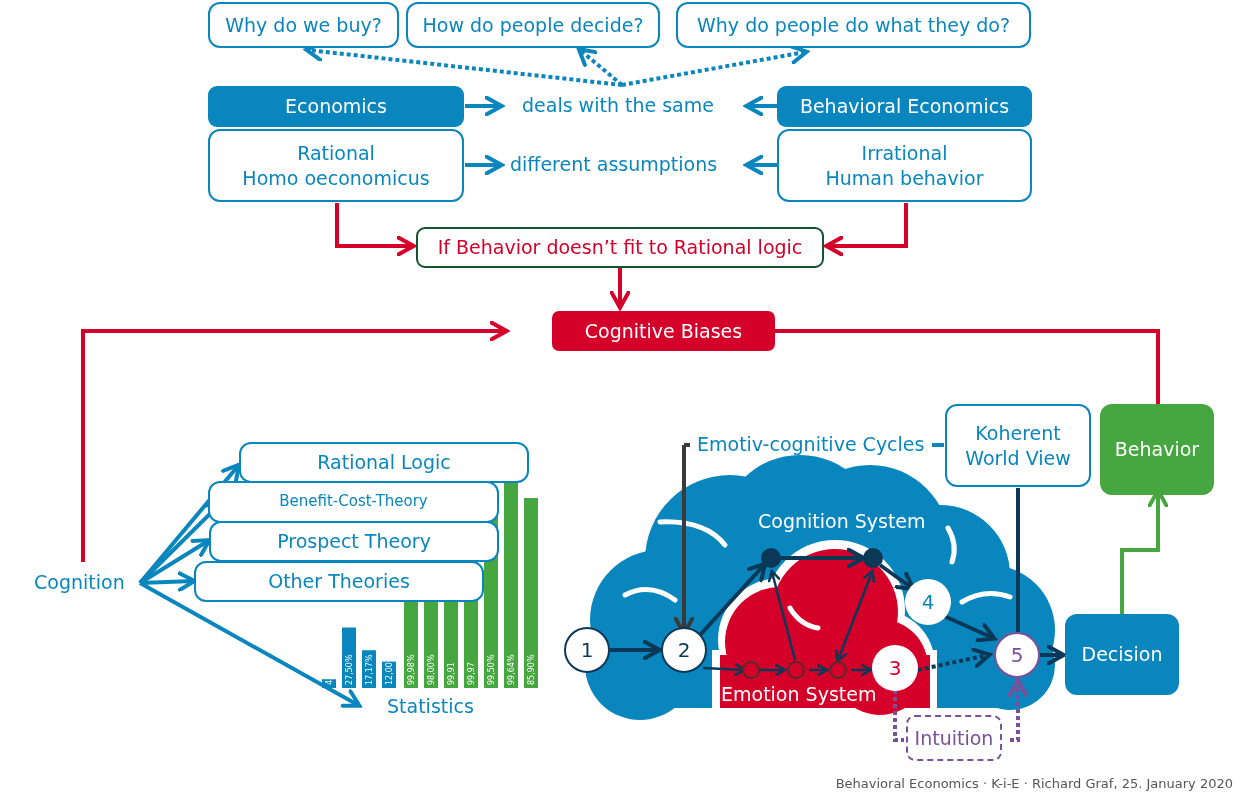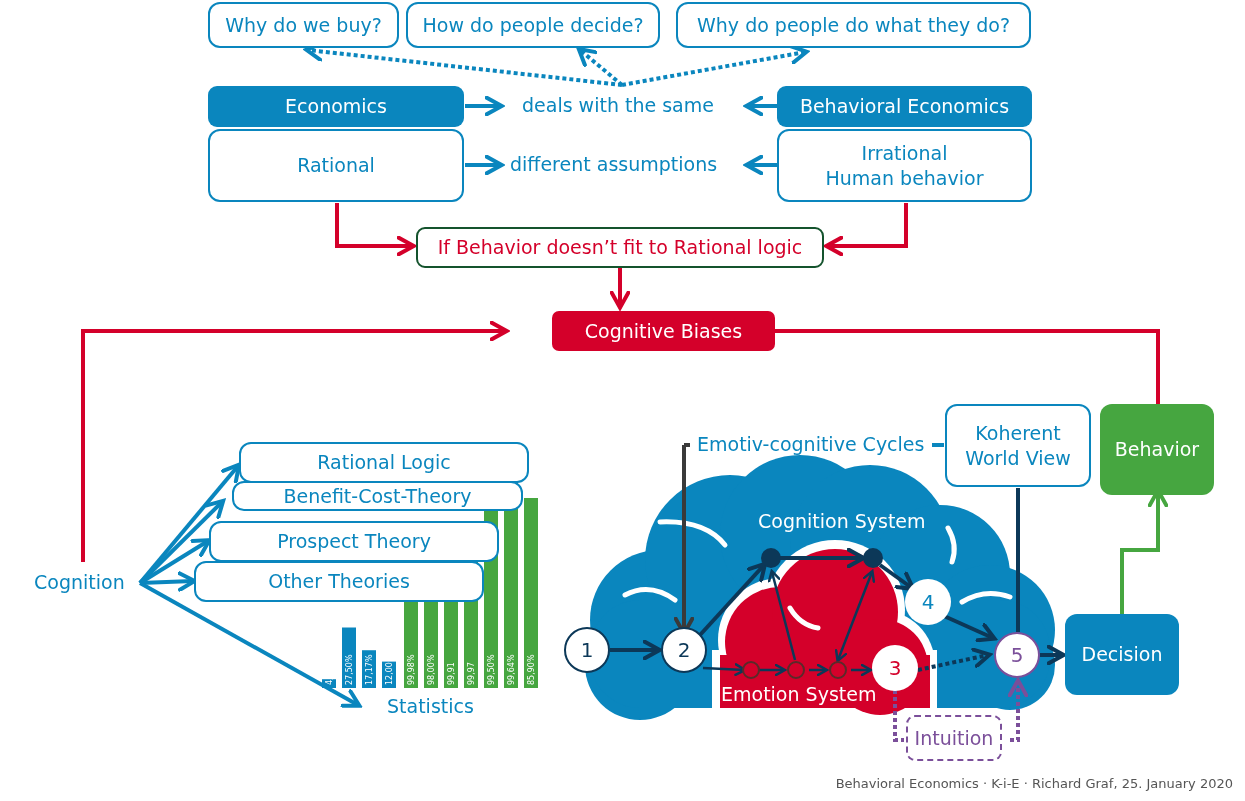--- a/index.html
+++ b/index.html
@@ -176,37 +176,38 @@
   <path d="M1122,614 L1122,550 L1158,550 L1158,492" stroke="#46a640" stroke-width="4" fill="none" marker-end="url(#arrGreen)"></path>
 </svg>
 
 <div class="box outline-blue" style="left:208px;top:2px;width:191px;height:46px;font-size:19px;">Why do we buy?</div>
 <div class="box outline-blue" style="left:406px;top:2px;width:254px;height:46px;font-size:19px;">How do people decide?</div>
 <div class="box outline-blue" style="left:676px;top:2px;width:355px;height:46px;font-size:19px;">Why do people do what they do?</div>
 
 <div class="box fill-blue" style="left:208px;top:86px;width:256px;height:41px;font-size:19px;">Economics</div>
 <div class="box outline-blue" style="left:208px;top:129px;width:256px;height:73px;font-size:19px;flex-direction:column;">
   <span>Rational</span>
+  <span>Homo oeconomicus</span>
 </div>
 
 <div class="box fill-blue" style="left:777px;top:86px;width:255px;height:41px;font-size:19px;">Behavioral Economics</div>
 <div class="box outline-blue" style="left:777px;top:129px;width:255px;height:73px;font-size:19px;flex-direction:column;">
   <span>Irrational</span>
   <span>Human behavior</span>
 </div>
 
 <div class="label blue-text" style="left:522px;top:94px;font-size:19px;">deals with the same</div>
 <div class="label blue-text" style="left:510px;top:153px;font-size:19px;">different assumptions</div>
 
 <div class="box outline-red" style="left:416px;top:227px;width:408px;height:41px;font-size:19px;">If Behavior doesn’t fit to Rational logic</div>
 <div class="box fill-red" style="left:509px;top:311px;width:223px;height:40px;font-size:19px;margin-left:43px;">Cognitive Biases</div>
 
 <div class="label blue-text" style="left:34px;top:571px;font-size:19px;">Cognition</div>
 <div class="box outline-blue" style="left:239px;top:442px;width:290px;height:41px;font-size:19px;">Rational Logic</div>
-<div class="box outline-blue" style="left:232px;top:481px;width:291px;height:30px;font-size:19px;">Benefit-Cost-Theory</div>
+<div class="box outline-blue" style="left:208px;top:481px;width:291px;height:42px;font-size:15px;">Benefit-Cost-Theory</div>
 <div class="box outline-blue" style="left:209px;top:521px;width:290px;height:41px;font-size:19px;">Prospect Theory</div>
 <div class="box outline-blue" style="left:194px;top:561px;width:290px;height:41px;font-size:19px;">Other Theories</div>
 <div class="label blue-text" style="left:387px;top:695px;font-size:19px;">Statistics</div>
 
 <div class="label blue-text" style="left:697px;top:433px;font-size:19px;">Emotiv-cognitive Cycles</div>
 <div class="label white-text" style="left:758px;top:510px;font-size:19px;">Cognition System</div>
 <div class="label white-text" style="left:721px;top:683px;font-size:19px;">Emotion System</div>
 <div class="box outline-blue" style="left:945px;top:404px;width:146px;height:83px;font-size:19px;flex-direction:column;">
   <span>Koherent</span>
   <span>World View</span>

